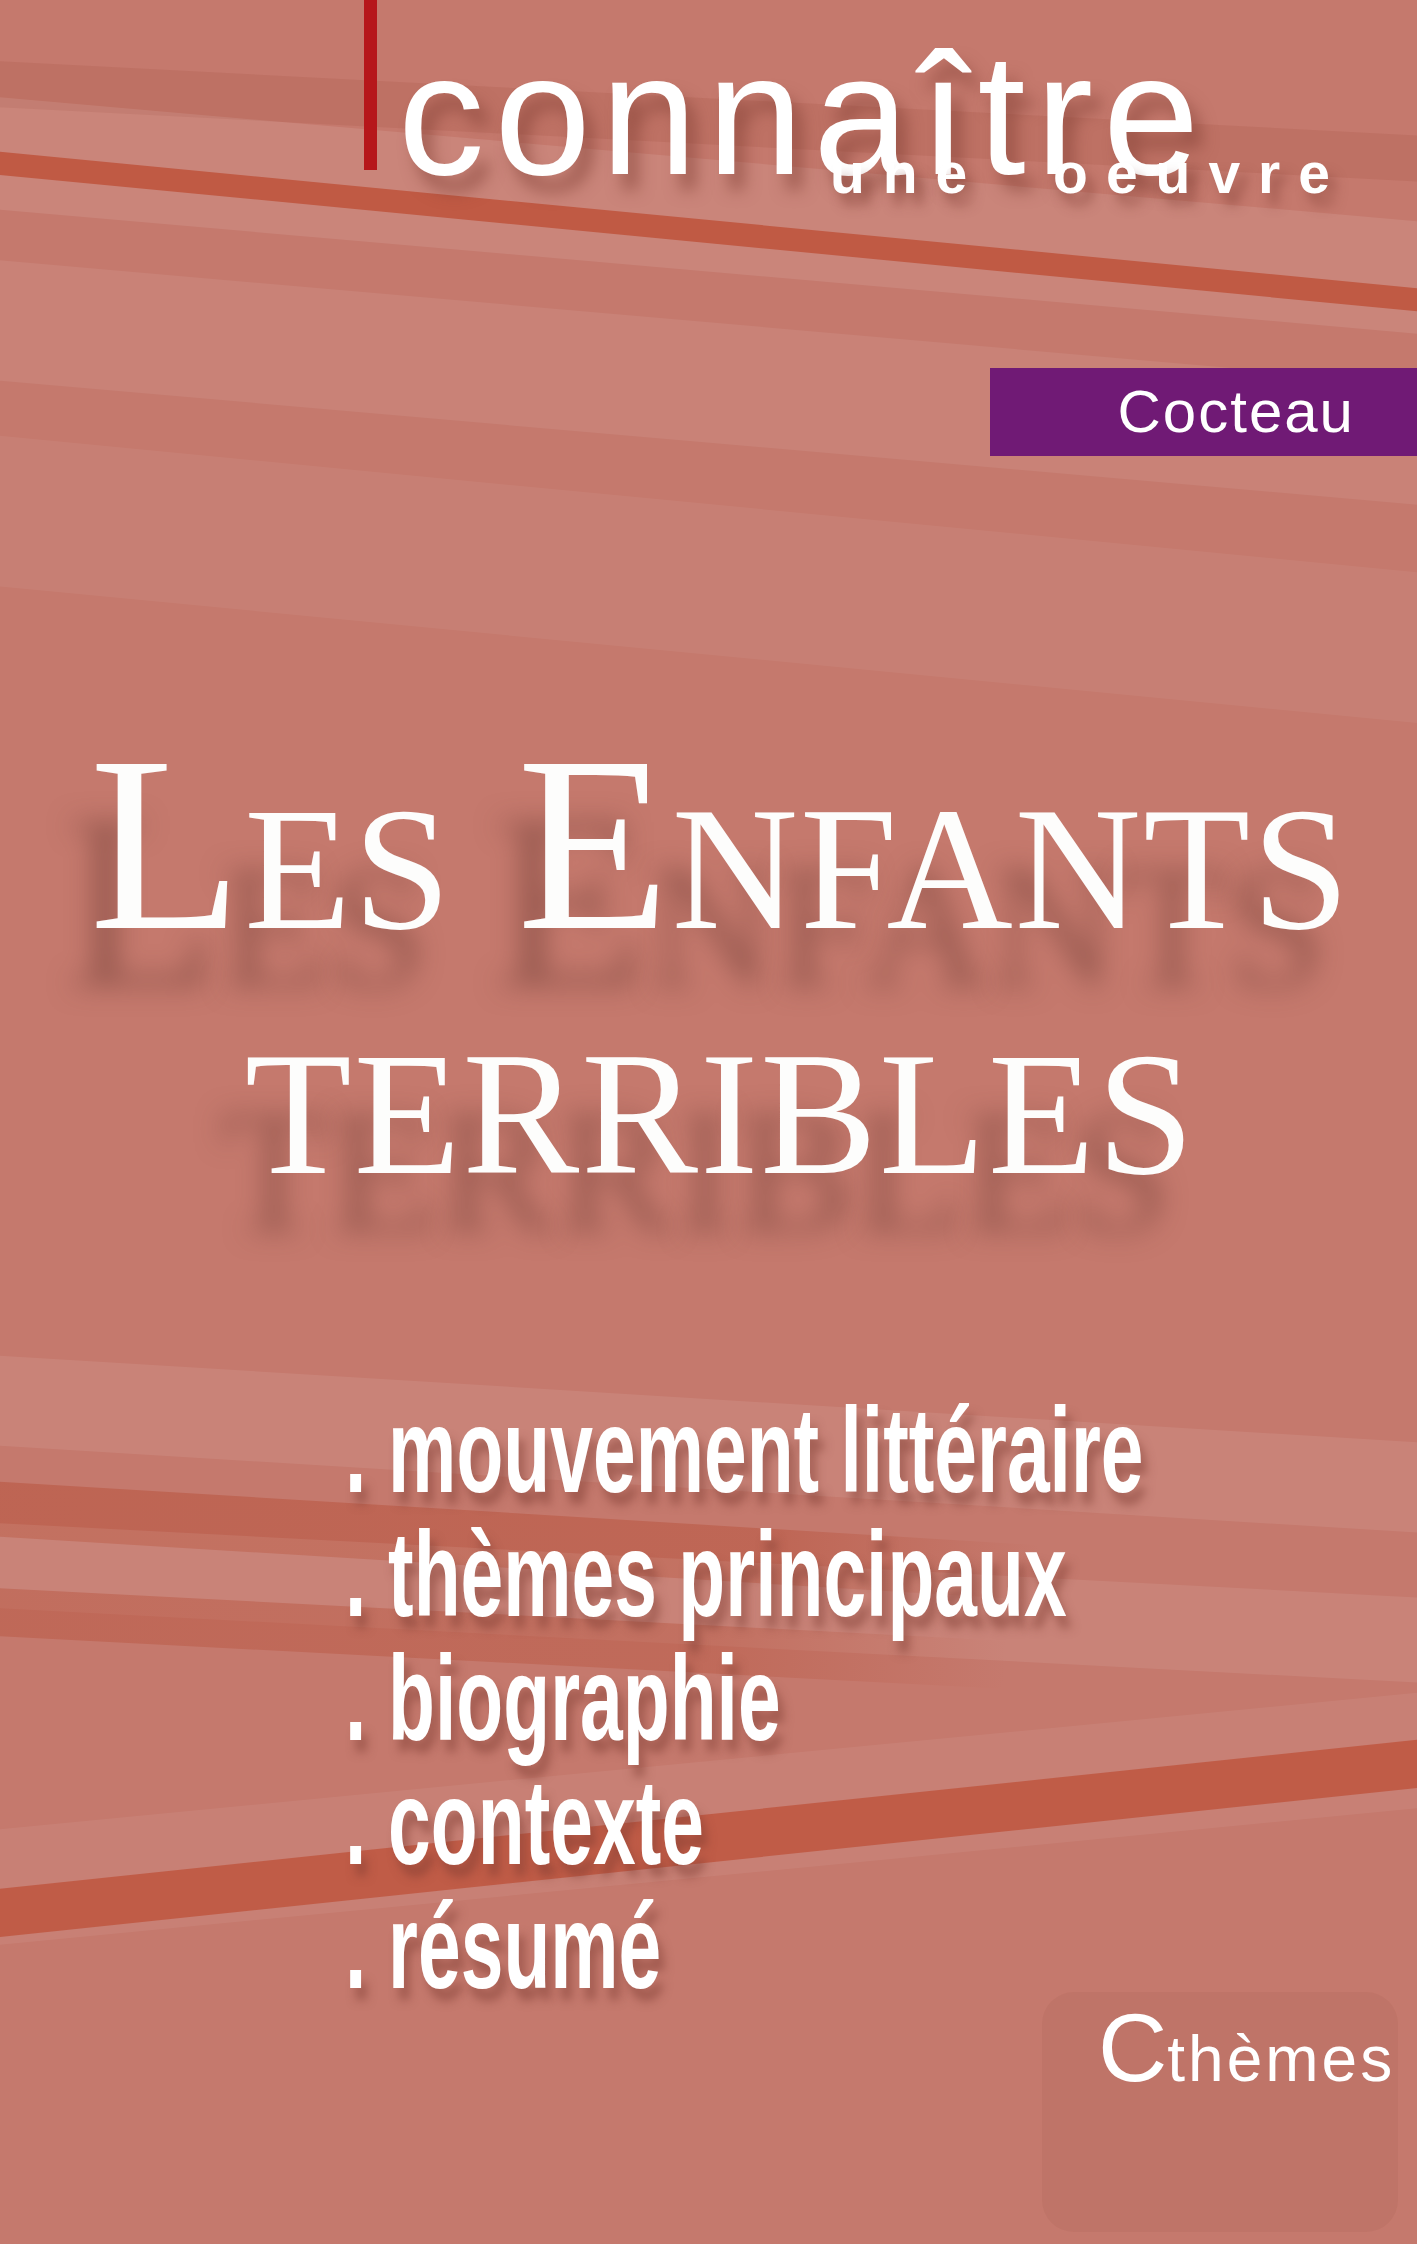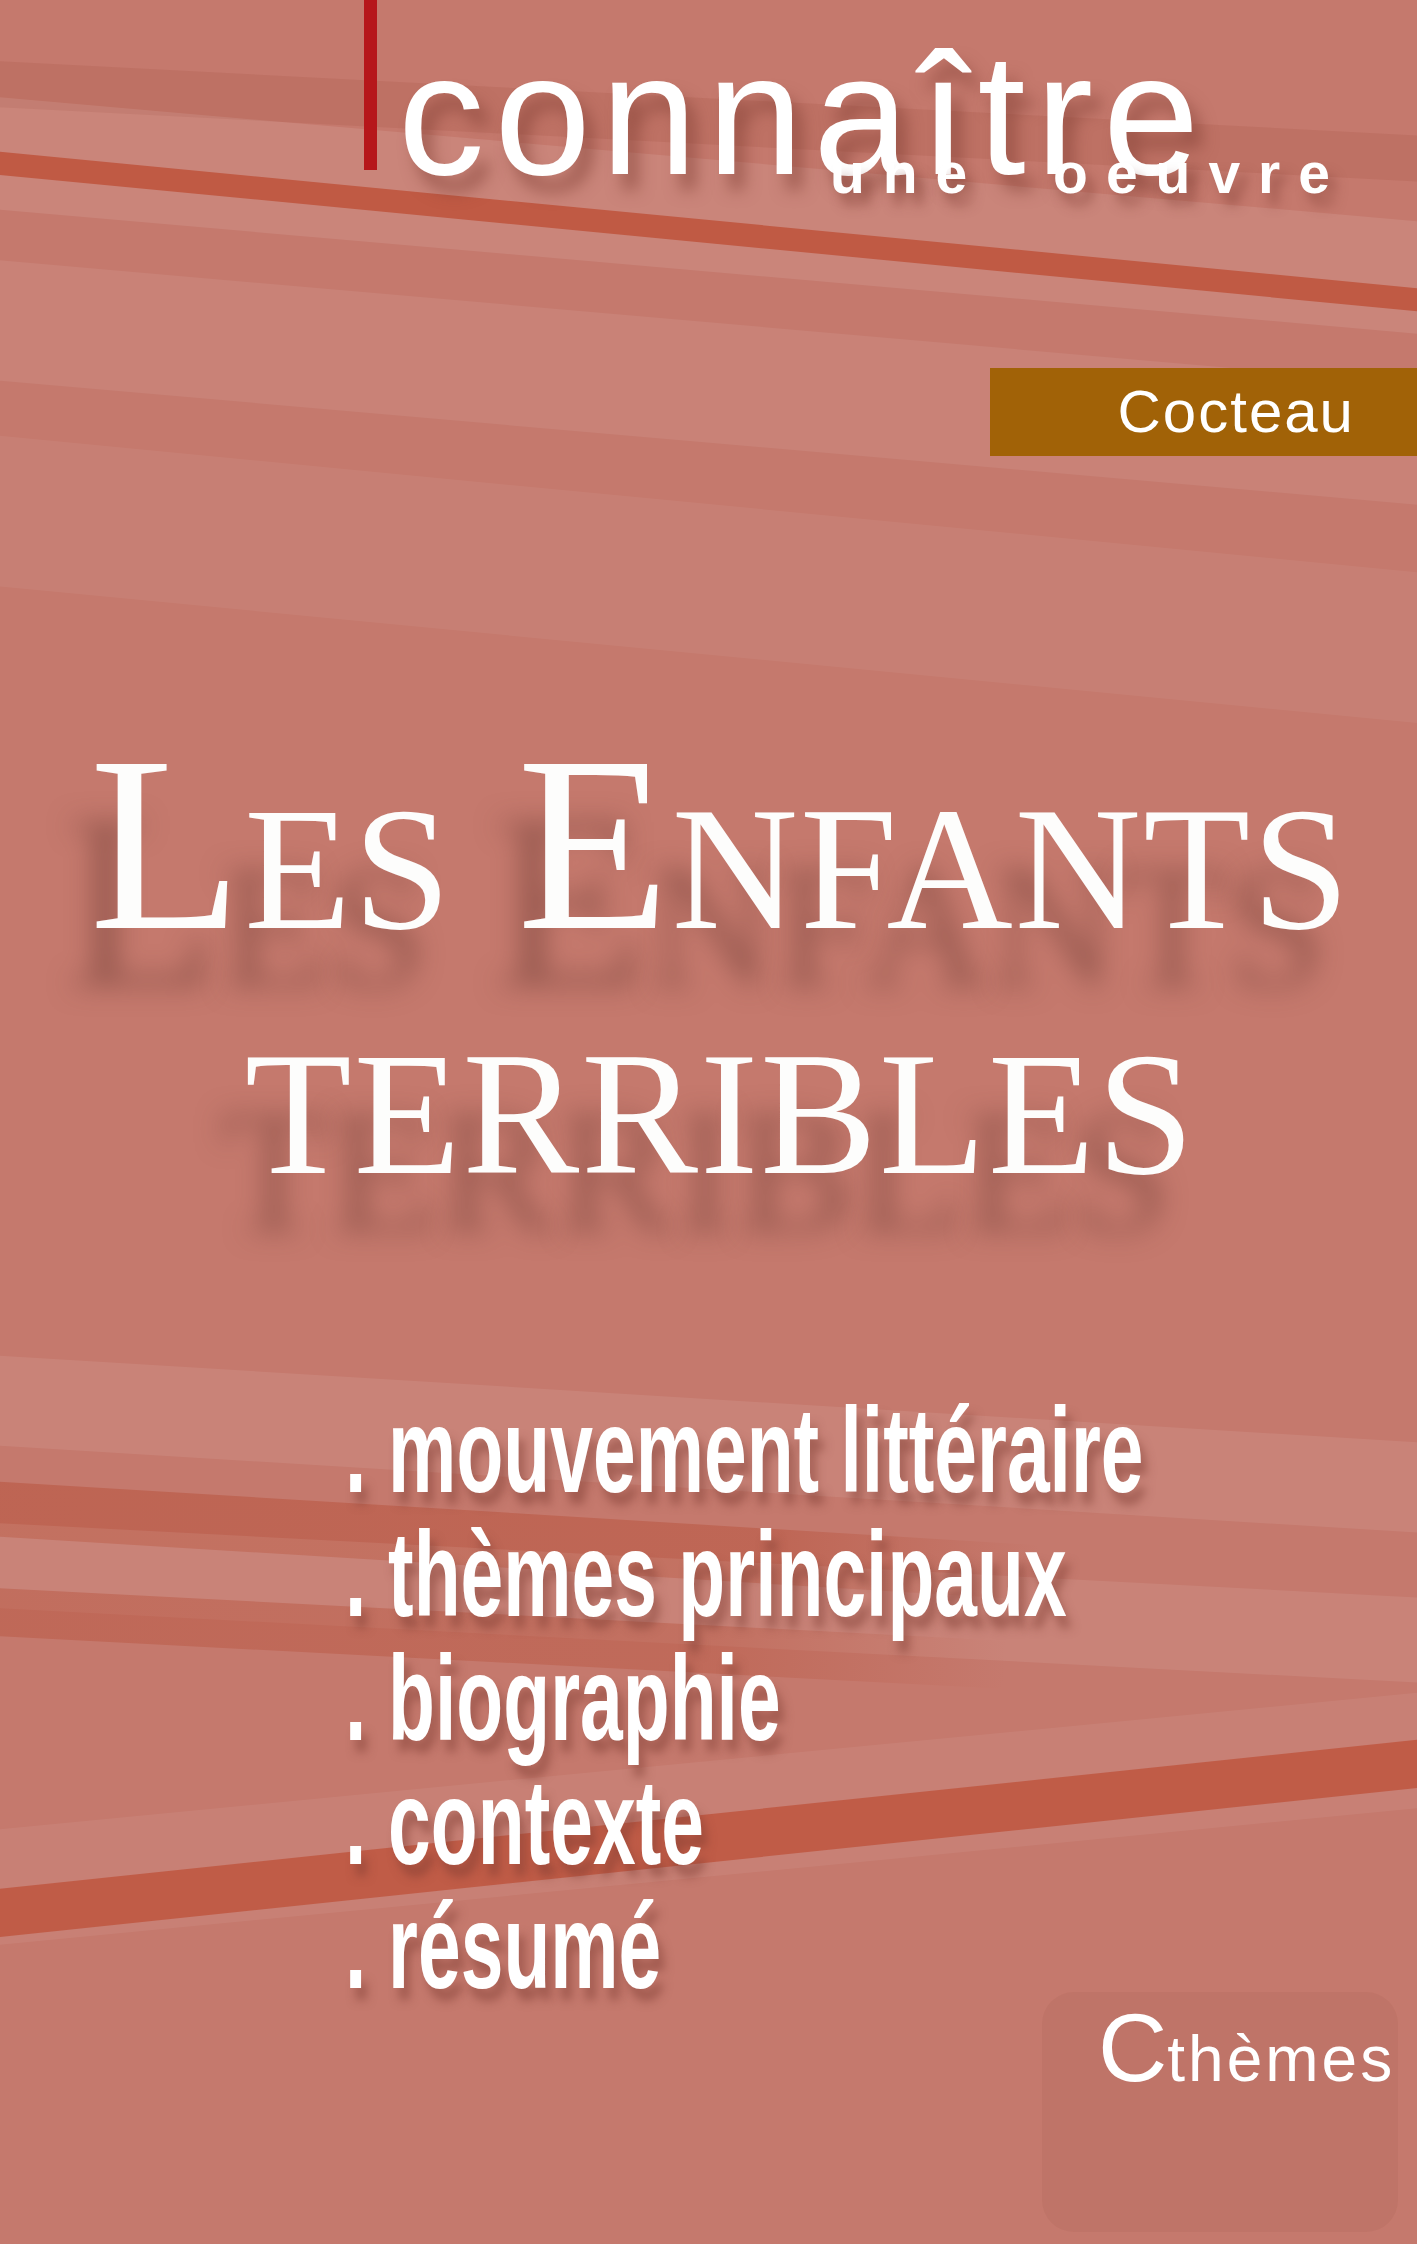--- a/index.html
+++ b/index.html
@@ -54,21 +54,21 @@
     font-size: 57px; font-weight: 700;
     letter-spacing: 18px; word-spacing: 34px; color: #ffffff;
     text-shadow: 8px 12px 12px rgba(125,60,50,0.5);
     z-index: 4; white-space: nowrap;
   }
 
   
   .badge {
     position: absolute;
     left: 990px; top: 368px; width: 427px; height: 88px;
-    background: #a16207; z-index: 3;
+    background: #701a75; z-index: 3;
   }
   .badge-label {
     position: absolute;
     right: 62px; top: 0; line-height: 88px;
     font-size: 60px; font-weight: 400; letter-spacing: 2px;
     color: #ffffff; white-space: nowrap;
   }
 
   
   .title-line {

